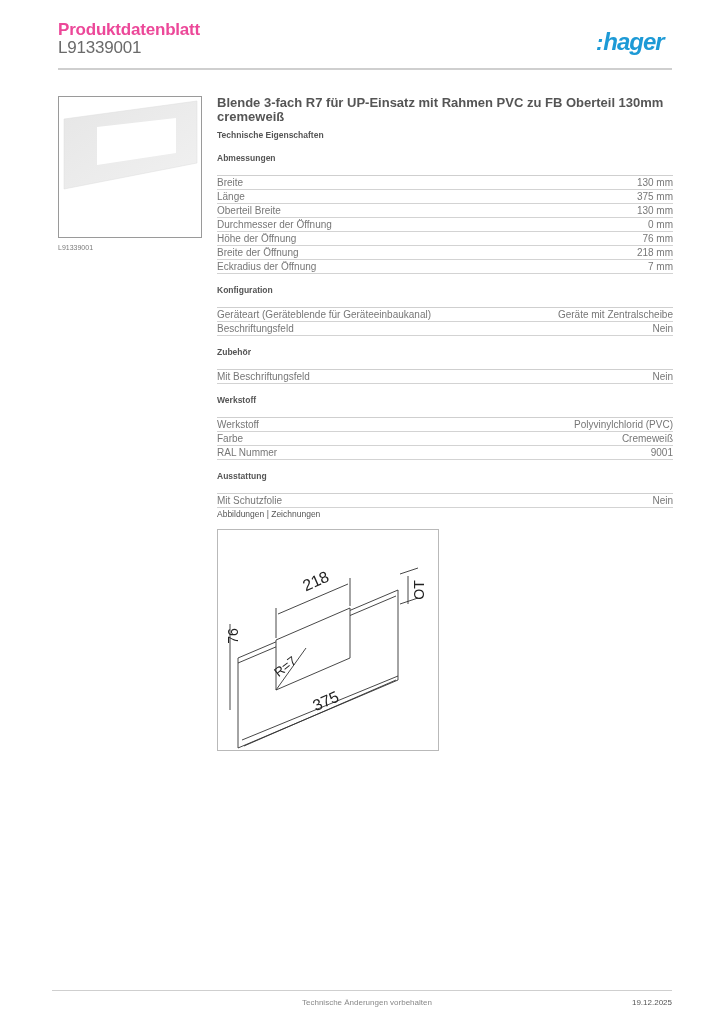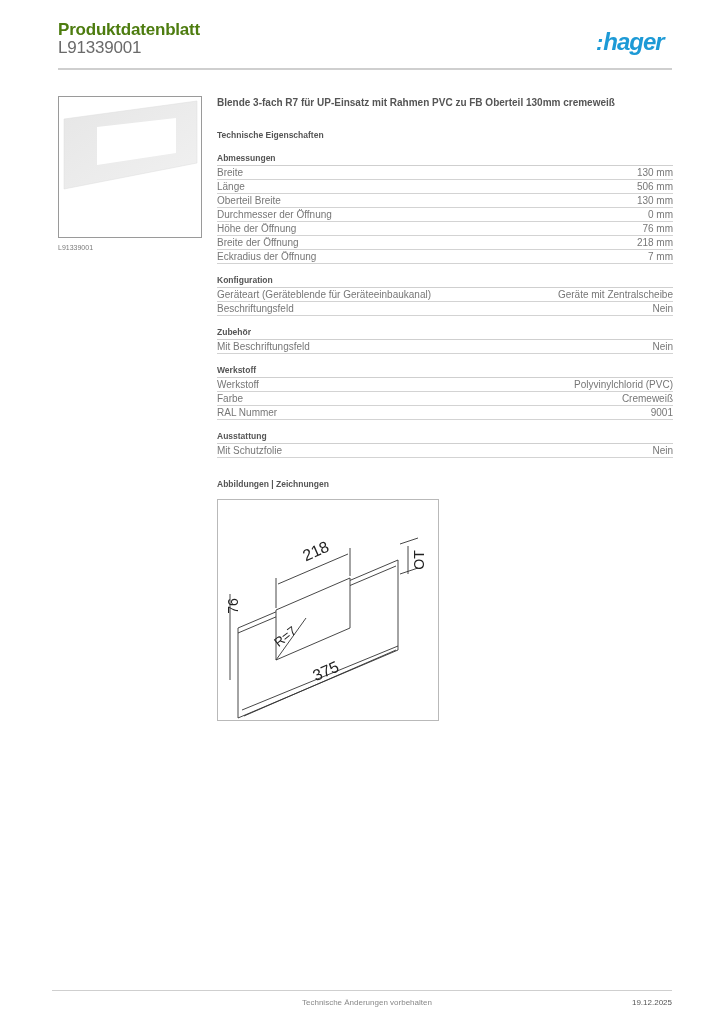--- a/index.html
+++ b/index.html
@@ -1,34 +1,34 @@
 <!DOCTYPE html>
 <html><head>
 <meta charset="utf-8">
 <style>
   html, body { margin: 0; padding: 0; background: #ffffff; }
   body { width: 724px; height: 1024px; position: relative; overflow: hidden;
          font-family: "Liberation Sans", "DejaVu Sans", sans-serif; color: #6b6b6b; }
-  .header-title { position: absolute; left: 58px; top: 20px; font-size: 17px; font-weight: bold; color: #4d7c0f; letter-spacing: -0.2px; }
+  .header-title { position: absolute; left: 58px; top: 20px; font-size: 17px; font-weight: bold; color: #ec4899; letter-spacing: -0.2px; }
   .header-sub { position: absolute; left: 58px; top: 38px; font-size: 17px; color: #6a6a6a; letter-spacing: -0.2px; }
   .logo { position: absolute; left: 596px; top: 28px; font-size: 24px; font-weight: bold; color: #1d9ad6; letter-spacing: -1px; font-style: italic; }
   .logo .dots { font-size: 22px; margin-right: 1px; }
   .header-rule { position: absolute; left: 58px; top: 68px; width: 614px; height: 2px; background: #cfcfcf; }
 
   .thumb-box { position: absolute; left: 58px; top: 96px; width: 142px; height: 140px; border: 1px solid #9a9a9a; background: #fff; }
   .thumb-caption { position: absolute; left: 58px; top: 244px; font-size: 7px; color: #7a7a7a; }
 
   .content { position: absolute; left: 217px; top: 96px; width: 456px; }
-  .product-title { font-size: 10px; font-weight: bold; color: #555; height: 14px; line-height: 14px; }
+  .product-title { font-size: 13px; font-weight: bold; color: #555; height: 14px; line-height: 14px; }
   .tech-heading { font-size: 8.5px; font-weight: bold; color: #555; margin-top: 18px; height: 14px; line-height: 14px; }
   .section { margin-top: 10px; }
-  .section-title { font-size: 8.5px; font-weight: bold; color: #555; height: 12px; line-height: 12px; border-bottom: 1.5px solid #cfcfcf; padding-bottom: 1px; }
+  .section-title { font-size: 8.5px; font-weight: bold; color: #555; height: 12px; line-height: 12px; border-bottom: 1.5px solid #cfcfcf; padding-bottom: 11px; }
   .row { display: flex; justify-content: space-between; font-size: 10px; color: #777; height: 13px; line-height: 13px; border-bottom: 1.5px solid #d3d3d3; }
   .row .v { text-align: left; }
-  .figures-heading { font-size: 8.5px; font-weight: bold; color: #555; margin-top: 20px; height: 12px; line-height: 12px; }
+  .figures-heading { font-size: 8.5px; font-weight: normal; color: #555; height: 12px; line-height: 12px; }
   .drawing-box { margin-top: 9px; width: 220px; height: 220px; border: 1px solid #b9b9b9; background: #fff; }
 
   .footer-rule { position: absolute; left: 52px; top: 990px; width: 620px; height: 1px; background: #cfcfcf; }
   .footer-left { position: absolute; left: 58px; top: 998px; font-size: 8px; font-weight: bold; color: #555; margin-top: 24px; }
   .footer-center { position: absolute; left: 302px; top: 998px; font-size: 8px; color: #888; }
   .footer-right { position: absolute; right: 52px; top: 998px; font-size: 8px; font-weight: normal; color: #555; }
 </style>
 </head>
 <body>
 
@@ -58,21 +58,21 @@
   <div class="tech-heading">Technische Eigenschaften</div>
 
   <div class="section">
     <div class="section-title">Abmessungen</div>
     <div class="row">
         <span>Breite</span>
         <span class="v">130 mm</span>
       </div>
     <div class="row">
         <span>Länge</span>
-        <span class="v">506 mm</span>
+        <span class="v">375 mm</span>
       </div>
     <div class="row">
         <span>Oberteil Breite</span>
         <span class="v">130 mm</span>
       </div>
     <div class="row">
         <span>Durchmesser der Öffnung</span>
         <span class="v">0 mm</span>
       </div>
     <div class="row">

